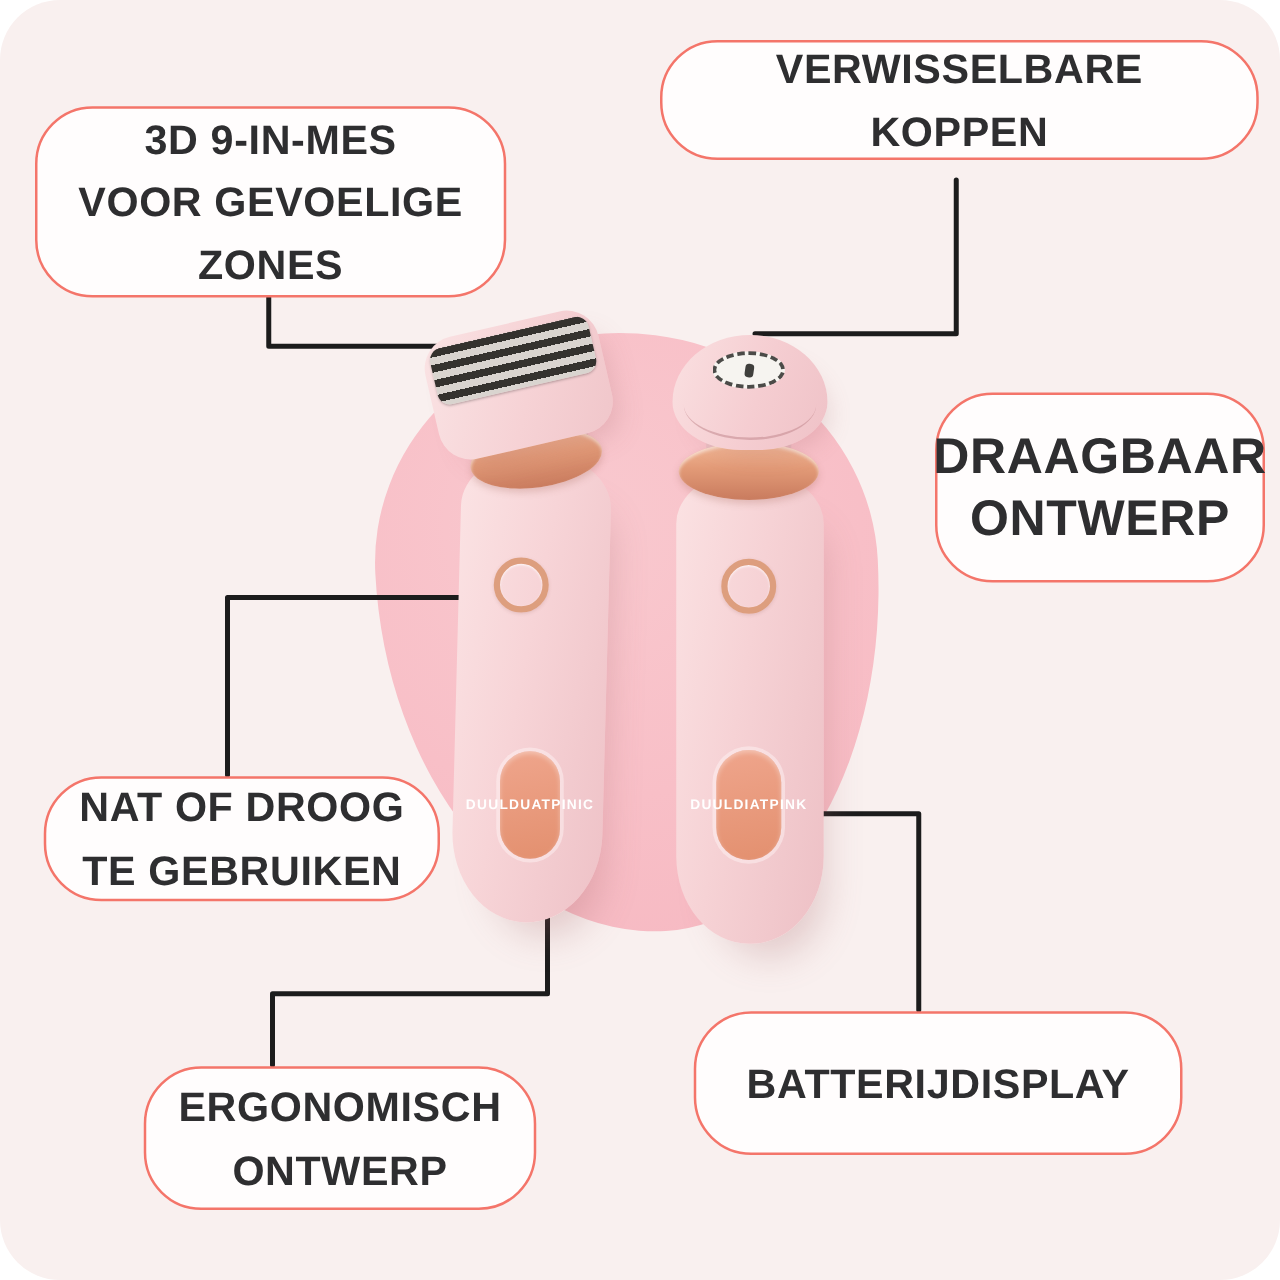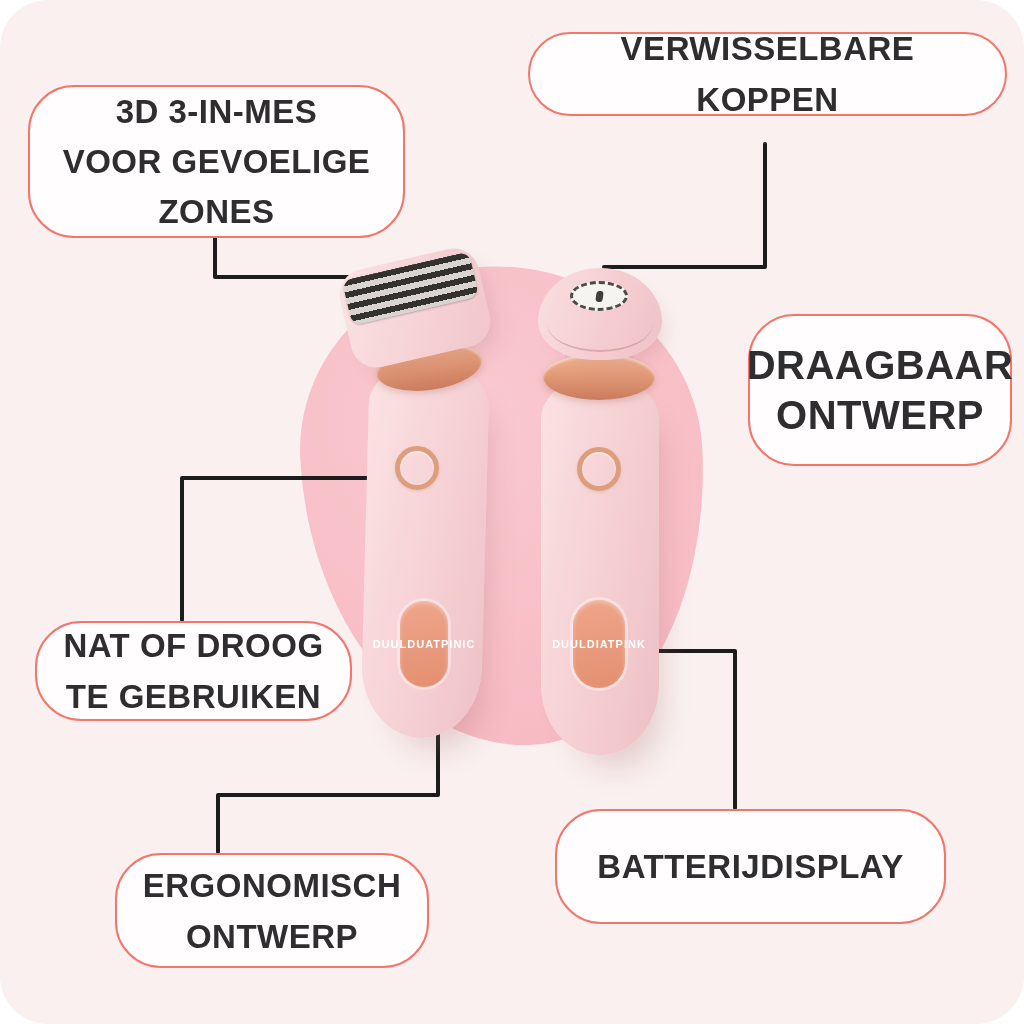--- a/index.html
+++ b/index.html
@@ -96,21 +96,21 @@
   .trimmer-label{left:573px;top:600px;width:52px;height:88px;}
   
   .callout{
     position:absolute;z-index:5;box-sizing:border-box;
     background:#fffdfd;border:2.5px solid #f4756a;border-radius:46px;
     display:flex;flex-direction:column;align-items:center;justify-content:center;
     color:#2e2e30;font-weight:bold;font-size:33px;letter-spacing:.5px;
     text-align:center;line-height:51px;
   }
   .co-blade   {left:28px; top:85px;  width:377px;height:153px;line-height:50px;}
-  .co-heads   {left:528px;top:32px;  width:479px;height:84px;}
+  .co-heads   {left:528px;top:32px;  width:479px;height:96px;}
   .co-portable{left:748px;top:314px; width:264px;height:152px;font-size:40px;line-height:50px;}
   .co-wetdry  {left:35px; top:621px; width:317px;height:100px;}
   .co-ergo    {left:115px;top:853px; width:314px;height:115px;}
   .co-battery {left:555px;top:809px; width:391px;height:115px;}
 </style>
 </head>
 <body>
 
 <div class="canvas">
 
@@ -145,21 +145,21 @@
       <span></span>
     </div>
   <div class="device-part ring-button trimmer-button"></div>
   <div class="device-part oval-label trimmer-label">
     <span>DUUL</span>
     <span>DIAT</span>
     <span>PINK</span>
   </div>
 
   <div class="callout co-blade">
-    <div>3D 3-IN-MES</div>
+    <div>3D 9-IN-MES</div>
     <div>VOOR GEVOELIGE</div>
     <div>ZONES</div>
   </div>
 
   <div class="callout co-heads">
     <div>VERWISSELBARE</div>
     <div>KOPPEN</div>
   </div>
 
   <div class="callout co-portable">

